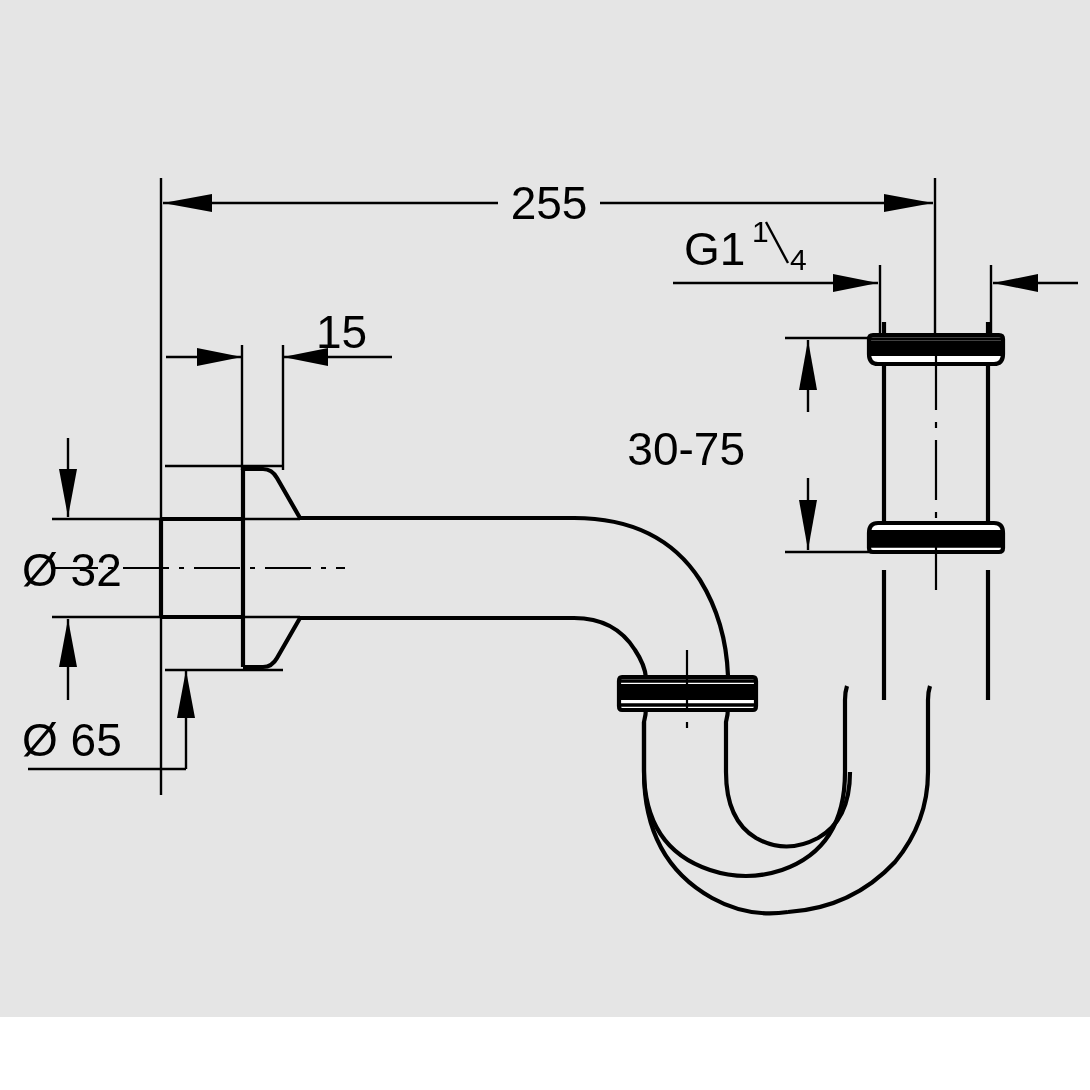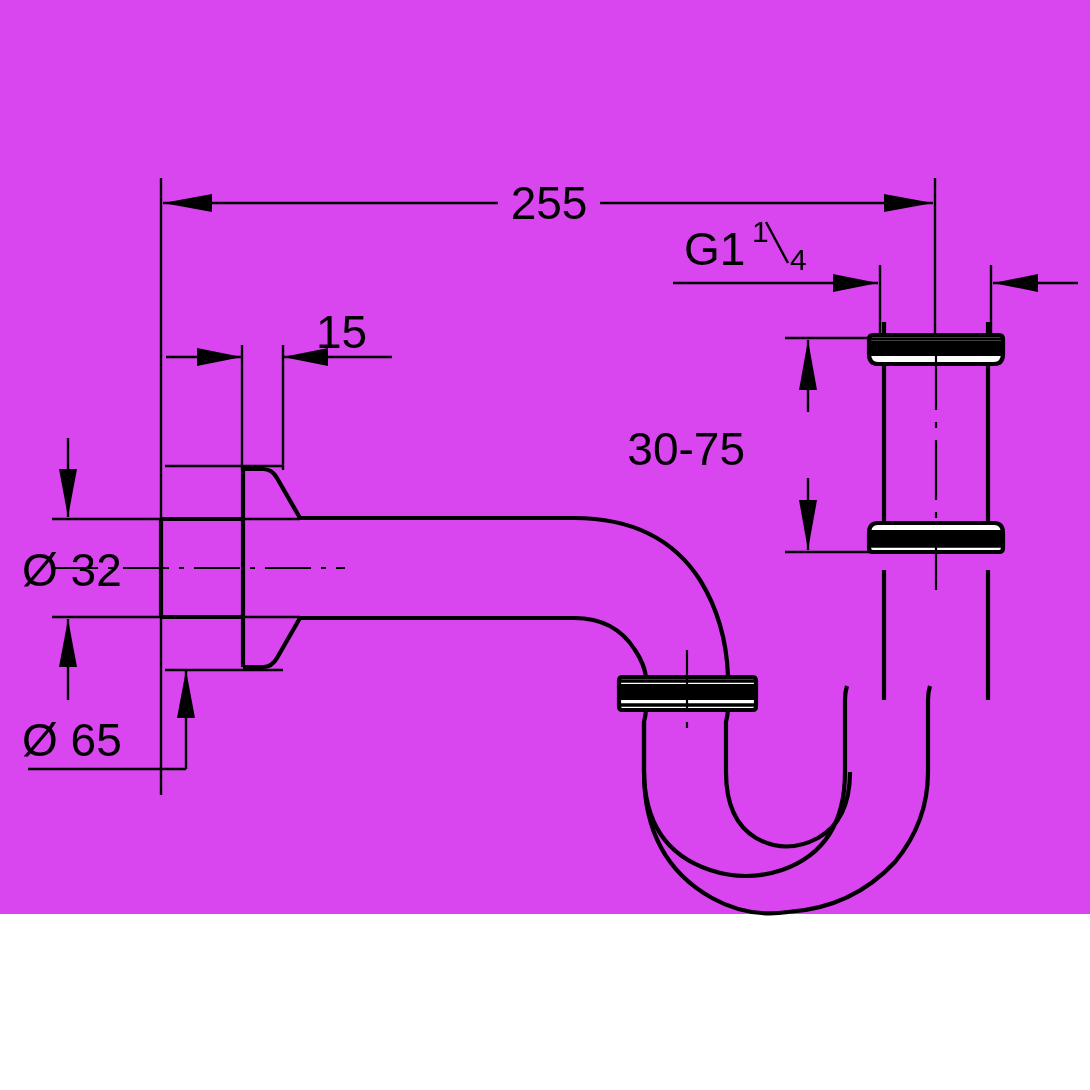--- a/index.html
+++ b/index.html
@@ -10,22 +10,22 @@
   }
   body {
     width: 1090px;
     height: 1090px;
     font-family: "Liberation Sans", sans-serif;
     overflow: hidden;
   }
   #drawing-root {
     position: relative;
     width: 1090px;
-    height: 914px;
-    background: #d946ef;
+    height: 1017px;
+    background: #e5e5e5;
     text-align: center;
   }
   svg#drawing-svg {
     position: absolute;
     top: 0;
     left: 0;
     width: 1090px;
     height: 1090px;
     display: block;
   }

